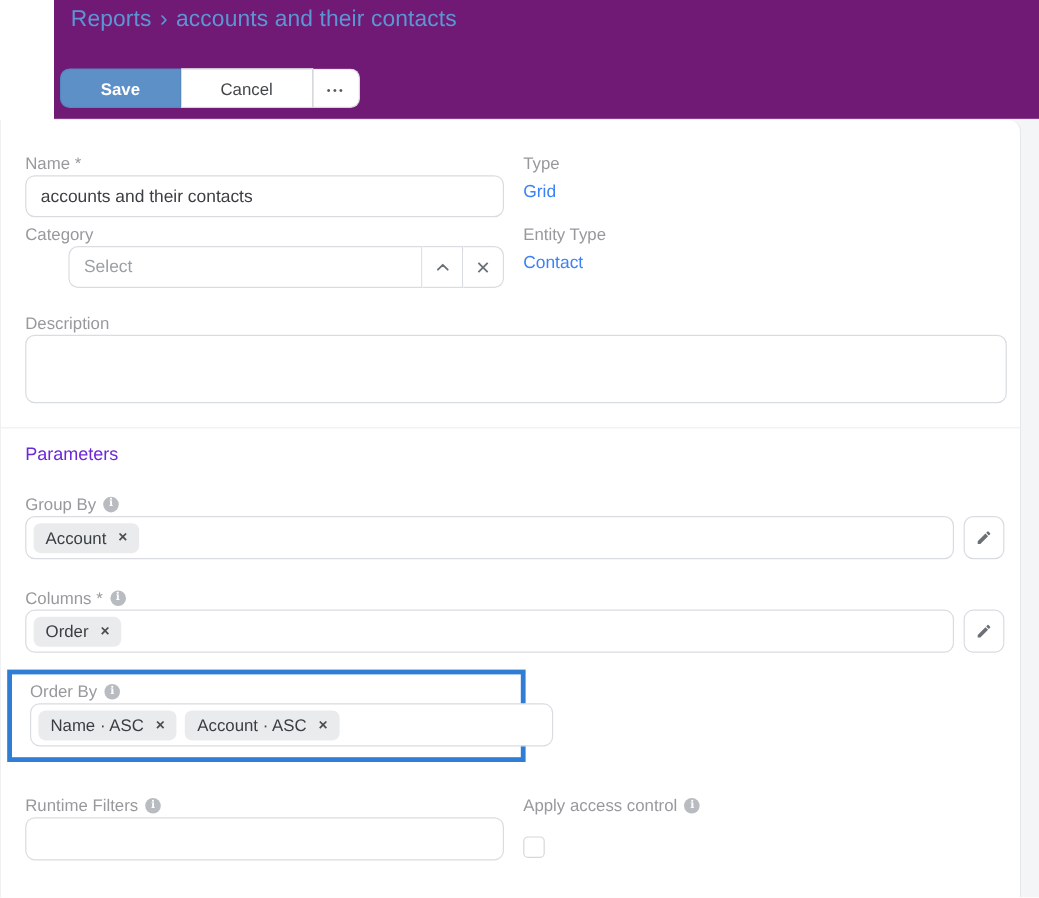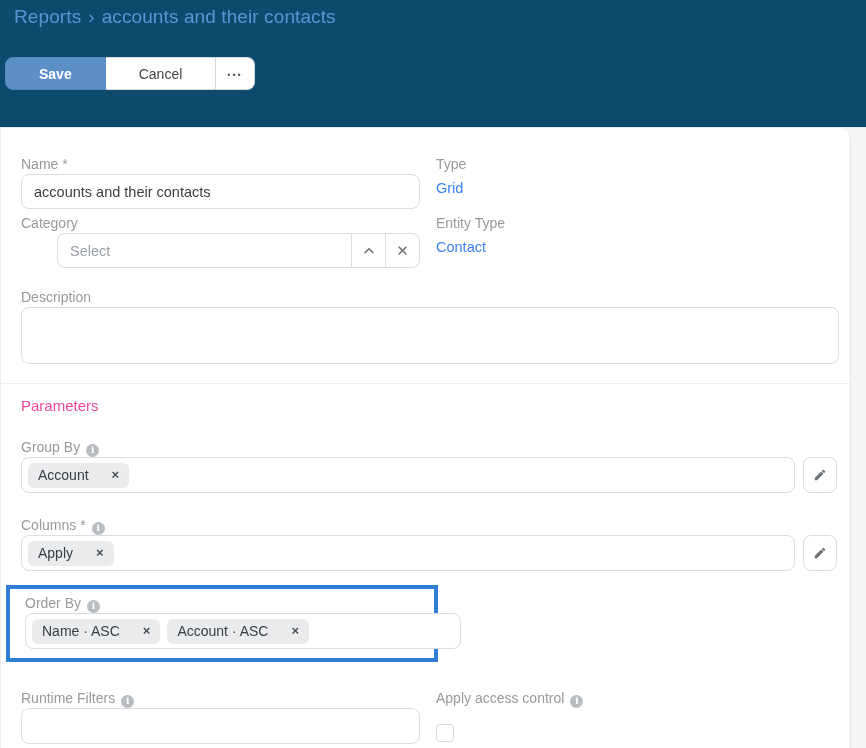--- a/index.html
+++ b/index.html
@@ -1,20 +1,20 @@
 <!DOCTYPE html>
 <html><head>
 <meta charset="utf-8">
 <style>
   * { margin:0; padding:0; box-sizing:border-box; }
   html,body { width:866px; height:748px; overflow:hidden; background:#fff;
     font-family:"Liberation Sans","DejaVu Sans",sans-serif; }
 
   
-  .header { height:128px; background:#0c4a6e; border-bottom:1px solid #e9ebee; position:relative; }
+  .header { height:100px; background:#701a75; border-bottom:1px solid #e9ebee; position:relative;margin-left:45px; }
   .breadcrumb { padding:6px 0 0 14px; font-size:19px; color:#5d95d4; letter-spacing:.1px; }
   .breadcrumb a { color:#5d95d4; text-decoration:none; cursor:pointer; }
   .crumb-sep { margin:0 7px; color:#5d95d4; }
   .btn-group { position:absolute; left:5px; top:57px; display:flex; }
   .btn { height:33px; font-size:14px; display:flex; align-items:center; justify-content:center;
     background:#fff; border:1px solid #d6d9dc; color:#43464a; cursor:pointer; padding:0 33px; }
   .btn-primary { background:#5d90c7; border-color:#5587c0; color:#fff; font-weight:bold;
     border-radius:8px 0 0 8px; }
   .btn-cancel { border-left:none; }
   .btn-more { border-left:none; border-radius:0 8px 8px 0; padding:0 11px; }
@@ -22,51 +22,51 @@
 
   
   .main { height:648px; background:#f4f5f6; position:relative; }
   .panel { position:absolute; left:0; top:0; width:851px; height:648px; background:#fff;
     border-right:1px solid #e5e8ea; border-left:1px solid #eef0f1; border-top-right-radius:10px; }
 
   .row2col { display:flex; }
   .cell-l { width:435px; padding:0 16px 0 20px; }
   .cell-r { flex:1; padding-right:13px; }
 
-  .field-label { font-size:14px; line-height:20px; color:#97999c; display:flex; align-items:flex-end; }
+  .field-label { font-size:14px; line-height:20px; color:#97999c; display:flex; align-items:center; }
   .field-value { font-size:14.5px; line-height:20px; color:#3b82f6; margin-top:4px; }
 
   .text-input { width:100%; height:35px; border:1px solid #d9dce0; border-radius:8px;
     padding:0 12px; font-size:14.5px; color:#3b3e42; outline:none; background:#fff;
     font-family:inherit; }
   .text-input::placeholder { color:#9aa0a5; }
 
   .select-group { display:flex; height:35px;padding-left:36px; }
   .select-group .text-input { border-radius:8px 0 0 8px; flex:1; }
   .sq-btn { width:34px; height:35px; background:#fff; border:1px solid #d9dce0; border-left:none;
     display:flex; align-items:center; justify-content:center; cursor:pointer; color:#6b7075; }
   .sq-btn.last { border-radius:0 8px 8px 0; }
   .clear-x { font-size:15px; color:#6b7075; }
 
   textarea.desc { width:818px; height:57px; border:1px solid #d9dce0; border-radius:8px;
     resize:none; margin-top:0; padding:8px 12px; font-size:14.5px; color:#3b3e42;
     outline:none; font-family:inherit; }
 
   .divider { border-top:1px solid #edeff1; margin-top:15px; }
-  .section-heading { margin:12px 0 0 20px; font-size:15px; line-height:20px; color:#ec4899; }
+  .section-heading { margin:12px 0 0 20px; font-size:15px; line-height:20px; color:#6d28d9; }
 
   .info-icon { width:13px; height:13px; border-radius:50%; background:#b8bcc0; color:#fff;
     font-size:9px; font-weight:bold; font-family:"DejaVu Serif",serif; display:inline-flex;
     align-items:center; justify-content:center; margin-left:6px; cursor:pointer; line-height:1; }
 
   .param-row { display:flex; align-items:flex-start; padding:0 13px 0 20px; gap:8px; }
   .tagbox { flex:1; min-height:36px; border:1px solid #d9dce0; border-radius:8px;
     padding:4px 6px; display:flex; align-items:center; gap:7px; background:#fff; }
   .tag { background:#e9ebed; border-radius:6px; padding:4px 10px 5px 10px; font-size:14px;
-    color:#3a3d41; display:inline-flex; align-items:center; gap:23px; white-space:nowrap; }
+    color:#3a3d41; display:inline-flex; align-items:center; gap:10px; white-space:nowrap; }
   .tag-x { font-size:13px; font-weight:bold; color:#4a4d51; cursor:pointer; line-height:1; }
   .edit-btn { width:34px; height:36px; border:1px solid #d9dce0; border-radius:8px;
     background:#fff; display:flex; align-items:center; justify-content:center; cursor:pointer; }
 
   .label-pad { padding-left:20px; }
 
   .highlight-box { margin:14px 0 0 5px; width:432px; border:4px solid #2f7dd4;
     padding:4px 0 9px 15px; }
   .highlight-box .tagbox { width:436px; flex:none; }
 
@@ -172,21 +172,21 @@
 
   <div class="mt22 label-pad">
     <div class="field-label">
       <span>Columns *</span>
       <span class="info-icon">i</span>
     </div>
   </div>
   <div class="param-row">
     <div class="tagbox">
       <span class="tag">
-        <span>Apply</span>
+        <span>Order</span>
         <span class="tag-x">×</span>
       </span>
     </div>
     <button class="edit-btn">
       <svg class="icon" width="14" height="14" viewBox="0 0 24 24" fill="#6b7075">
             <path d="M3 17.25V21h3.75L17.81 9.94l-3.75-3.75L3 17.25zM20.71 7.04a1 1 0 0 0 0-1.41l-2.34-2.34a1 1 0 0 0-1.41 0l-1.83 1.83 3.75 3.75 1.83-1.83z"></path>
           </svg>
     </button>
   </div>
 

